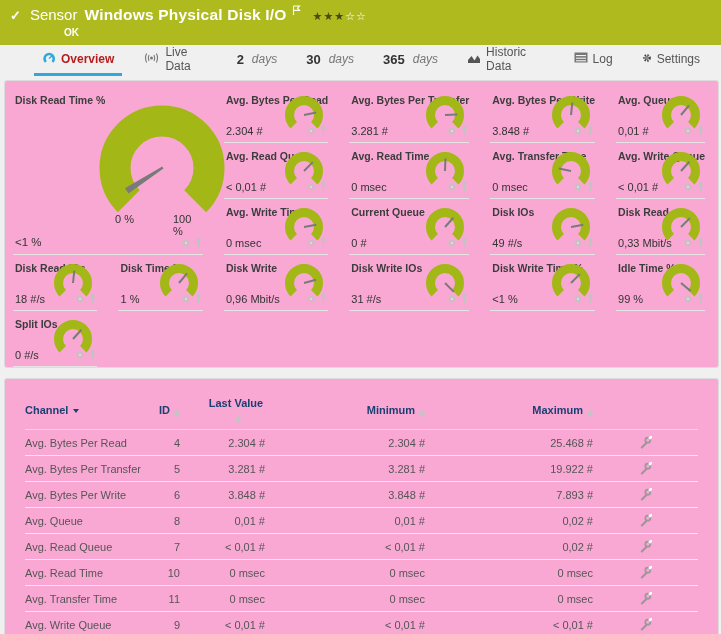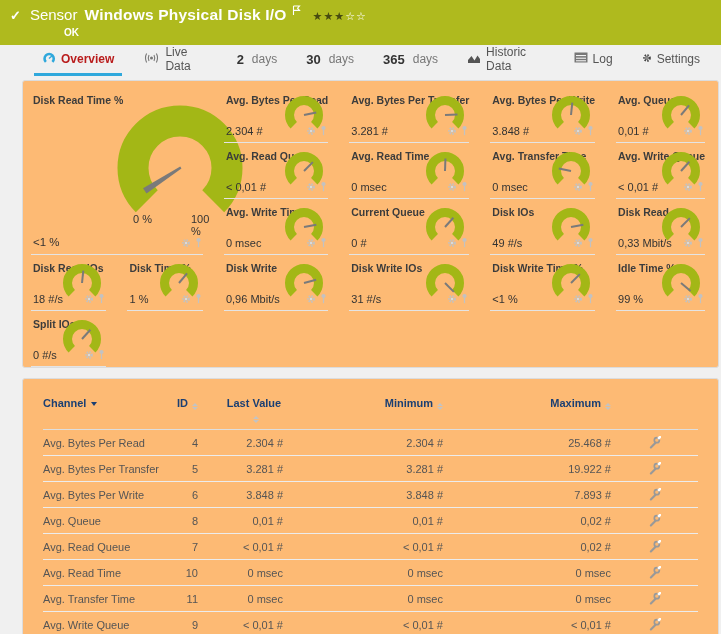--- a/index.html
+++ b/index.html
@@ -19,41 +19,41 @@
   .stars{margin-left:12px;font-size:11px;letter-spacing:1px;}
   .stars .fill{color:#474b10;}
   .stars .empty{color:#ffffff;}
   .statusline{font-size:10px;font-weight:bold;margin:3px 0 0 30px;padding-left:24px;}
   
   .tabbar{height:31px;display:flex;align-items:stretch;padding-left:34px;background:#f0f0f0;}
   .tab{display:flex;align-items:center;gap:5px;padding:0 8px;margin-right:13px;
        font-size:12px;color:#555;cursor:pointer;box-sizing:border-box;border-bottom:3px solid transparent;}
   .tab.active{border-bottom:3px solid #2fa8dc;color:#b91c1c;font-weight:bold;}
   .tab .num{font-weight:bold;color:#333;font-size:13px;}
-  .tab .unit{color:#777;margin-left:3px;}
+  .tab .unit{color:#777;margin-left:3px;font-style:italic;}
   
-  .panel{background:#fdba74;border:1px solid #dcdcdc;border-radius:3px;margin-left:22px;margin-right:2px;box-sizing:border-box;}
+  .panel{background:#f9a8d4;border:1px solid #dcdcdc;border-radius:3px;margin-left:4px;margin-right:2px;box-sizing:border-box;}
   #gauges-panel{margin-top:4px;height:288px;padding-top:6px;}
   #table-panel{margin-top:10px;height:262px;padding:12px 20px 0 20px;}
   
   #gauge-grid{display:grid;grid-template-columns:repeat(6,1fr);grid-auto-rows:56px;}
   .gcell{position:relative;margin:0 13px 0 8px;border-bottom:1px solid #e4e4e4;}
   .gtitle{font-size:10.5px;font-weight:bold;color:#3c3c3c;padding:7px 0 0 2px;white-space:nowrap;}
   .gdial{position:absolute;top:8px;right:1px;}
   .gvalue{position:absolute;left:2px;bottom:5px;font-size:11px;color:#333;white-space:nowrap;}
   .gicons{position:absolute;right:0;bottom:2px;display:flex;gap:3px;align-items:center;}
   
   .gcell-big{grid-column:1/3;grid-row:1/4;position:relative;margin:0 13px 0 8px;border-bottom:1px solid #e4e4e4;}
   .bigdial{position:absolute;top:13px;left:74px;}
   .blabel{position:absolute;font-size:11px;color:#333;top:126px;}
   .blabel.zero{left:102px;}
   .blabel.hundred{left:160px;}
   .bvalue{position:absolute;left:2px;bottom:6px;font-size:11.5px;color:#333;}
   
-  .thead{display:flex;align-items:flex-start;font-size:11px;font-weight:bold;color:#1b3f72;
+  .thead{display:flex;align-items:center;font-size:11px;font-weight:bold;color:#1b3f72;
          padding:6px 0 6px 0;border-bottom:1px solid #dedede;}
   .trow{display:flex;align-items:center;height:25px;font-size:11px;color:#555;border-bottom:1px solid #ececec;}
   .td,.th{box-sizing:border-box;}
   .c-channel{flex:0 0 125px;text-align:left;}
   .c-id{flex:0 0 30px;text-align:right;}
   .c-last{flex:0 0 85px;text-align:right;}
   .c-min{flex:0 0 160px;text-align:right;}
   .c-max{flex:0 0 168px;text-align:right;}
   .c-act{flex:1;display:flex;justify-content:center;align-items:center;}
   .th.c-last{display:flex;justify-content:flex-end;}

